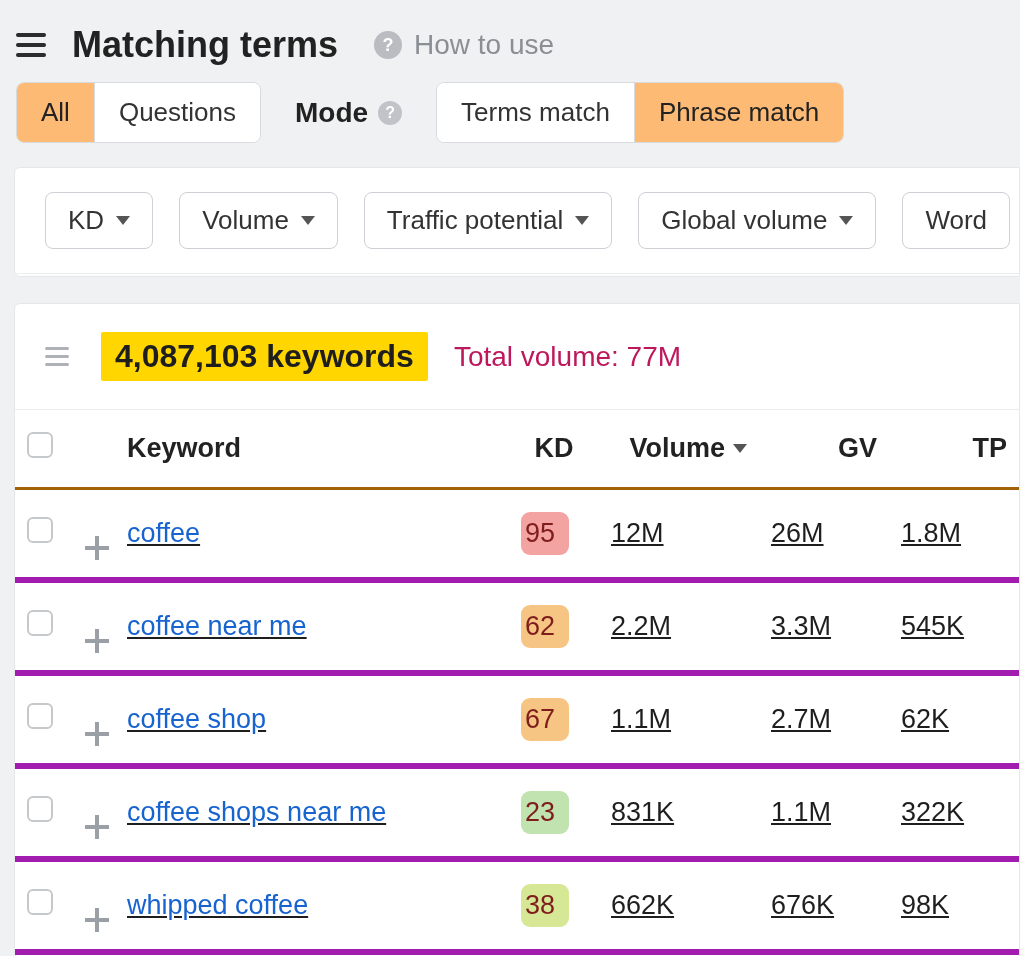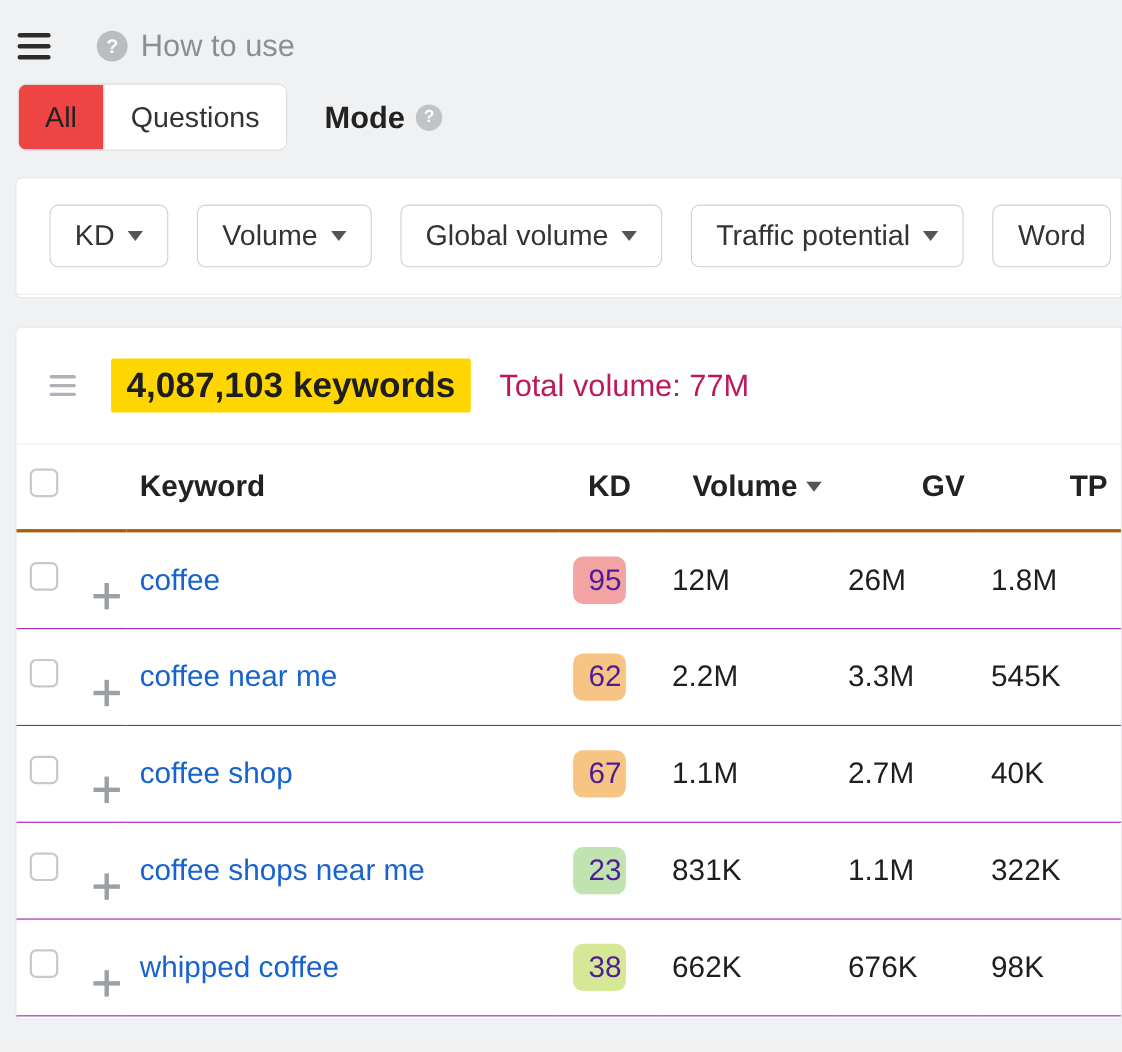--- a/index.html
+++ b/index.html
@@ -69,21 +69,21 @@
   .seg .seg-btn {
     padding: 14px 24px;
     font-size: 26px;
     color:#333;
     background:#fff;
     border:none;
     cursor:pointer;
   }
   .seg .seg-btn + .seg-btn { border-left:1px solid #d8dadd; }
   .seg .seg-btn.active {
-    background:#ef4444;
+    background:#fdba74;
     color:#222;
   }
   .mode-label {
     font-size: 28px;
     font-weight: 800;
     color:#222;
     display:flex; align-items:center; gap:10px;
   }
   .mode-q {
     width:24px; height:24px; border-radius:50%;
@@ -156,21 +156,21 @@
   .tbl th, .tbl td {
     text-align:left;
     padding: 22px 12px;
     font-size: 27px;
   }
   .tbl thead th {
     font-weight:800;
     color:#222;
     border-bottom:3px solid #a16207;
   }
-  .tbl tbody tr { border-bottom:1px solid #a21caf; }
+  .tbl tbody tr { border-bottom:6px solid #a21caf;text-decoration:underline; }
   .col-chk { width:56px; padding-left:30px; }
   .col-add { width:44px; }
   .col-kw  { }
   .col-kd  { width:90px; text-align:center;}
   .col-vol { width:160px; text-align:right;}
   .col-gv  { width:130px; text-align:right;}
   .col-tp  { width:130px; text-align:right; padding-right:30px;}
 
   .tbl th.col-kd, .tbl th.col-vol, .tbl th.col-gv, .tbl th.col-tp { text-align:right; }
   .tbl th.col-kd { text-align:center; }
@@ -191,25 +191,25 @@
     content:""; position:absolute; background:#9aa0a6;
   }
   .plus::before{ left:12px; top:2px; width:4px; height:24px; }
   .plus::after { top:12px; left:2px; height:4px; width:24px; }
 
   .kw-link { color:#1763cf; text-decoration:none; cursor:pointer; }
 
   .kd-badge {
     display:inline-block;
     min-width:48px;
-    text-align:right;
+    text-align:left;
     padding:6px 4px;
     border-radius:9px;
     font-weight:500;
-    color:#4c1d95;
+    color:#7f1d1d;
   }
   .kd-red    { background:#f3a3a1; }
   .kd-orange { background:#f7c583; }
   .kd-lime   { background:#d6e796; }
   .kd-green  { background:#c1e3b0; }
 
   .vol-head {
     display:inline-flex; align-items:center; gap:8px;
   }
 </style>
@@ -217,55 +217,60 @@
 <body>
 
 <div class="page">
 
   <div class="header">
     <div class="hamburger">
       <span></span>
         <span></span>
         <span></span>
     </div>
+    <h1 class="title">Matching terms</h1>
     <div class="helpgroup">
       <span class="help-qmark">?</span>
       <span class="help-text">How to use</span>
     </div>
   </div>
 
   <div class="tabsrow">
     <div class="seg">
       <button class="seg-btn active">All</button>
       <button class="seg-btn">Questions</button>
     </div>
 
     <div class="mode-label">
       <span>Mode</span>
       <span class="mode-q">?</span>
     </div>
 
+    <div class="seg">
+      <button class="seg-btn">Terms match</button>
+      <button class="seg-btn active">Phrase match</button>
+    </div>
   </div>
 
   <div class="card">
     <div class="filters">
       <div class="filter-chip">
         <span>KD</span>
         <span class="caret"></span>
       </div>
       <div class="filter-chip">
         <span>Volume</span>
         <span class="caret"></span>
       </div>
       <div class="filter-chip">
+        <span>Traffic potential</span>
+        <span class="caret"></span>
+      </div>
+      <div class="filter-chip">
         <span>Global volume</span>
-        <span class="caret"></span>
-      </div>
-      <div class="filter-chip">
-        <span>Traffic potential</span>
         <span class="caret"></span>
       </div>
       <div class="filter-chip">
         <span>Word</span>
       </div>
     </div>
   </div>
 
   <div class="card" style="margin-top:26px;">
     <div class="summary">
@@ -316,21 +321,21 @@
             <td class="col-gv">3.3M</td>
             <td class="col-tp">545K</td>
           </tr>
           <tr>
             <td class="col-chk"><span class="chk"></span></td>
             <td class="col-add"><span class="plus"></span></td>
             <td class="col-kw"><a class="kw-link">coffee shop</a></td>
             <td class="col-kd"><span class="kd-badge kd-orange">67</span></td>
             <td class="col-vol">1.1M</td>
             <td class="col-gv">2.7M</td>
-            <td class="col-tp">40K</td>
+            <td class="col-tp">62K</td>
           </tr>
           <tr>
             <td class="col-chk"><span class="chk"></span></td>
             <td class="col-add"><span class="plus"></span></td>
             <td class="col-kw"><a class="kw-link">coffee shops near me</a></td>
             <td class="col-kd"><span class="kd-badge kd-green">23</span></td>
             <td class="col-vol">831K</td>
             <td class="col-gv">1.1M</td>
             <td class="col-tp">322K</td>
           </tr>

